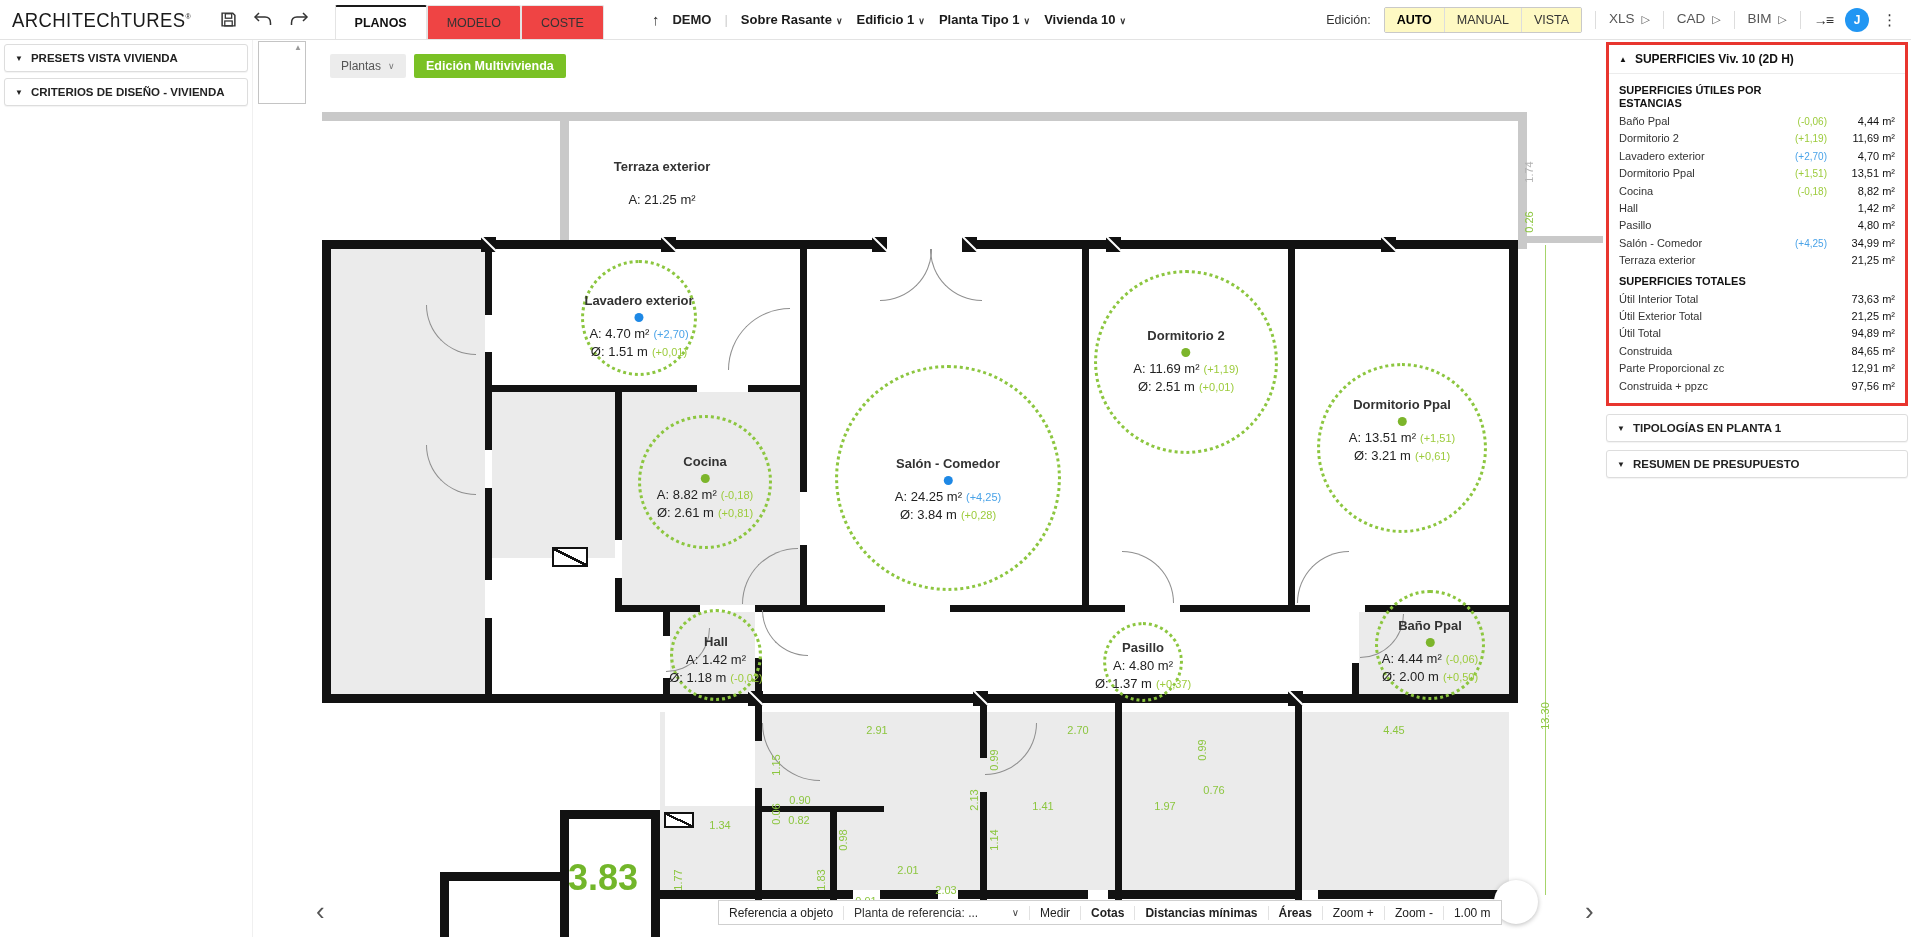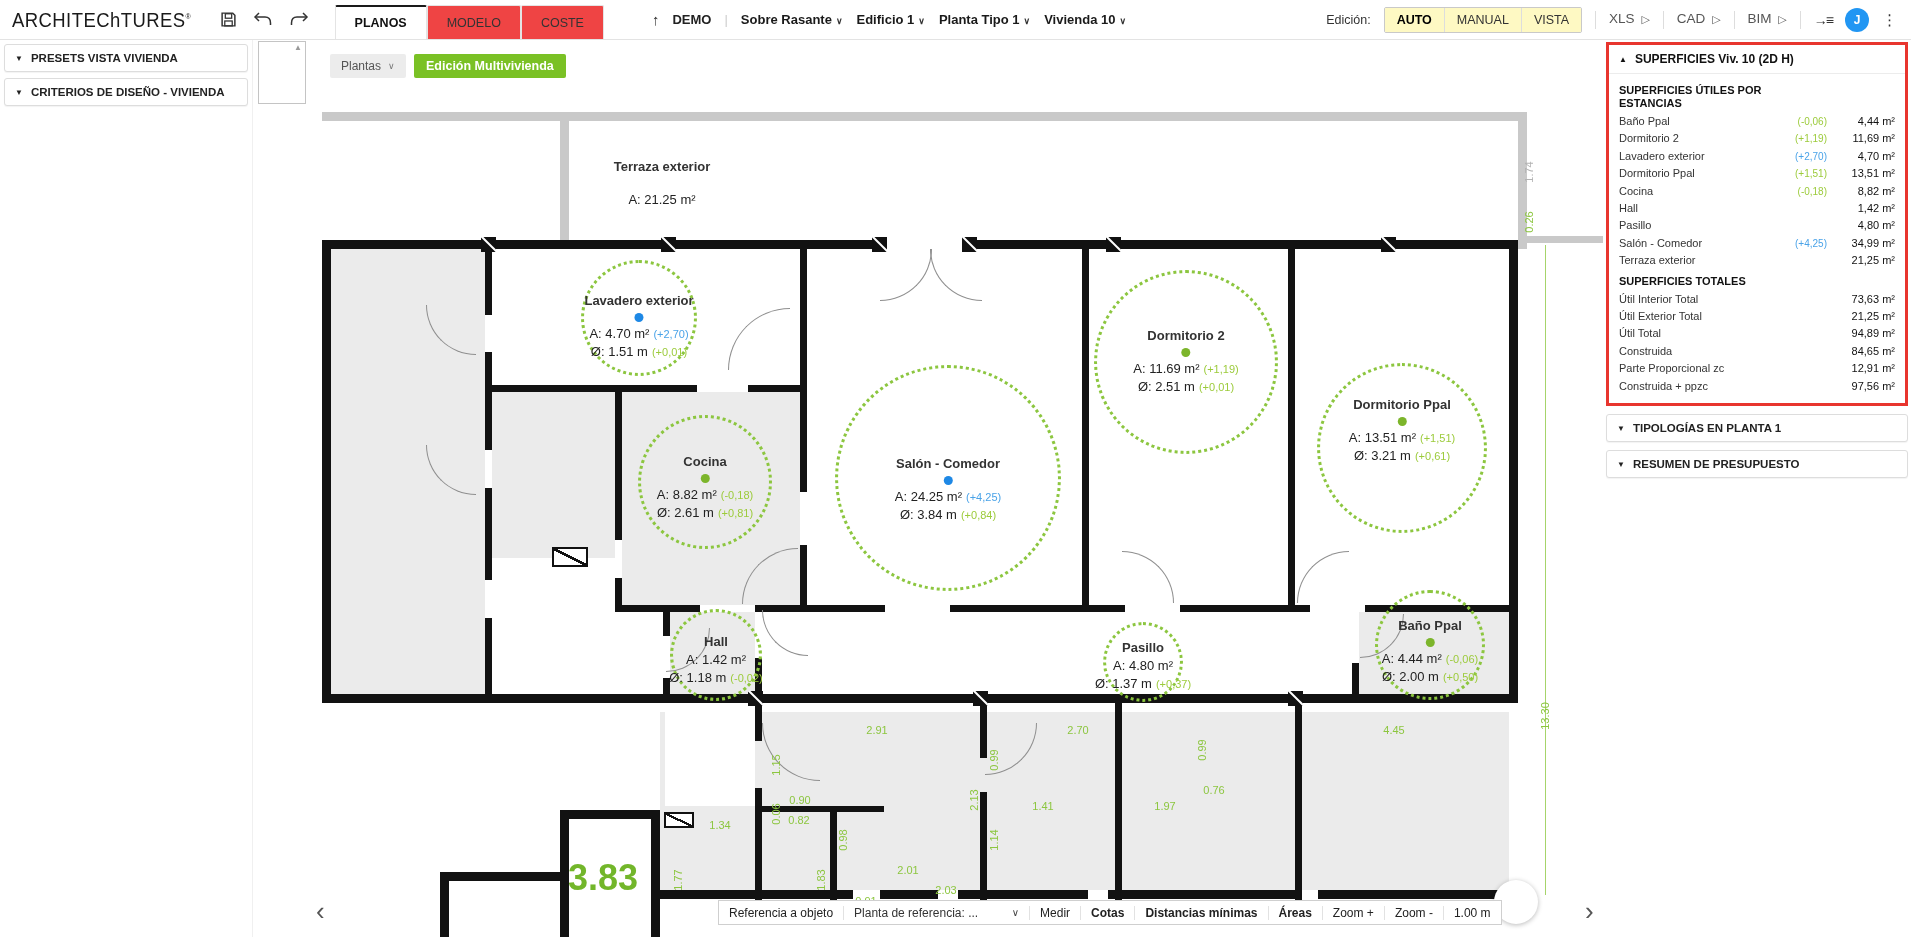--- a/index.html
+++ b/index.html
@@ -214,21 +214,21 @@
       <div class="rname">Cocina</div>
       <div class="rdot green"></div>
       <div class="rline">A: 8.82 m²<span class="rdelta green">(-0,18)</span></div>
       <div class="rline">Ø: 2.61 m<span class="rdelta green">(+0,81)</span></div>
     </div>
     <div class="rcircle" style="left: 948px; top: 478px; width: 226px; height: 226px;"></div>
     <div class="room" style="left: 948px; top: 455px;">
       <div class="rname">Salón - Comedor</div>
       <div class="rdot blue"></div>
       <div class="rline">A: 24.25 m²<span class="rdelta blue">(+4,25)</span></div>
-      <div class="rline">Ø: 3.84 m<span class="rdelta green">(+0,84)</span></div>
+      <div class="rline">Ø: 3.84 m<span class="rdelta green">(+0,28)</span></div>
     </div>
     <div class="rcircle" style="left: 1186px; top: 362px; width: 184px; height: 184px;"></div>
     <div class="room" style="left: 1186px; top: 327px;">
       <div class="rname">Dormitorio 2</div>
       <div class="rdot green"></div>
       <div class="rline">A: 11.69 m²<span class="rdelta green">(+1,19)</span></div>
       <div class="rline">Ø: 2.51 m<span class="rdelta green">(+0,01)</span></div>
     </div>
     <div class="rcircle" style="left: 1402px; top: 448px; width: 170px; height: 170px;"></div>
     <div class="room" style="left: 1402px; top: 396px;">

